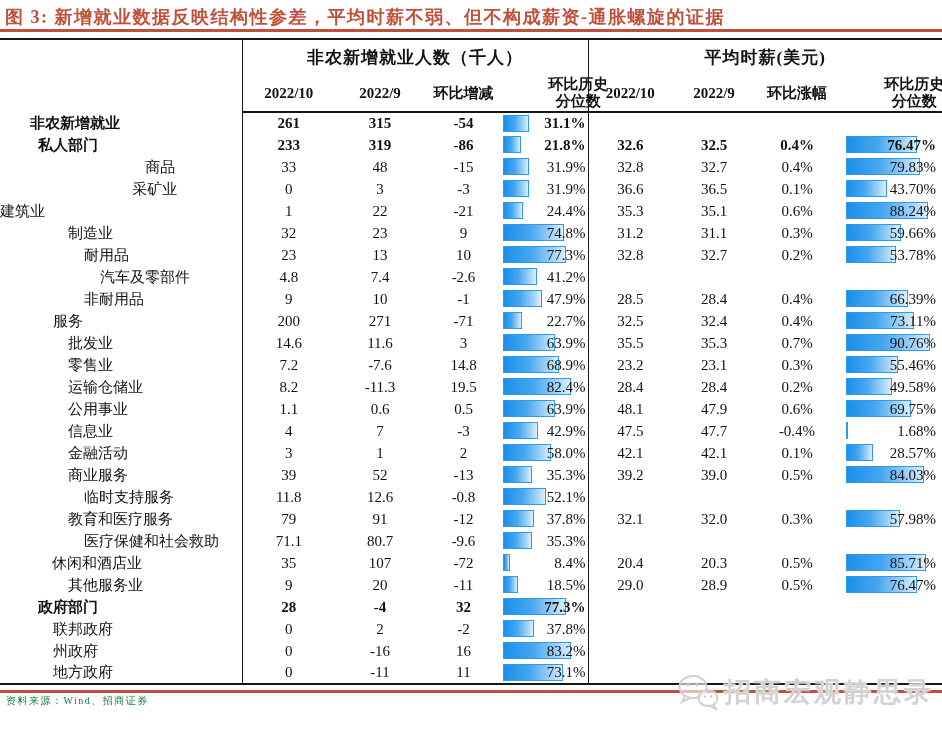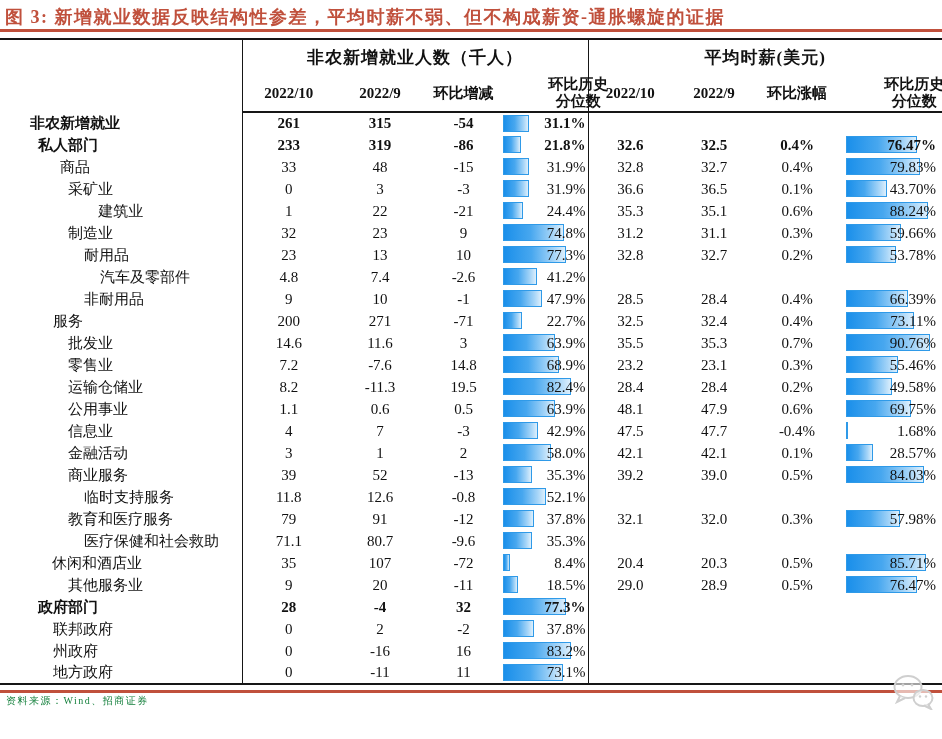--- a/index.html
+++ b/index.html
@@ -130,57 +130,57 @@
     <td class="num">32.6</td>
     <td class="num">32.5</td>
     <td class="num">0.4%</td>
     <td class="pct wp">
       <div class="bar" style="width: 71.1171px;"></div>
       <span class="pct-text">76.47%</span>
     </td>
   </tr>
 
   <tr>
-    <td class="row-label label-col" style="padding-left: 60px;">商品</td>
+    <td class="row-label label-col" style="padding-left: 79px; text-align: center;">商品</td>
     <td class="num">33</td>
     <td class="num">48</td>
     <td class="num">-15</td>
     <td class="pct jp col-mid">
       <div class="bar" style="width: 26.158px;"></div>
       <span class="pct-text">31.9%</span>
     </td>
     <td class="num">32.8</td>
     <td class="num">32.7</td>
     <td class="num">0.4%</td>
     <td class="pct wp">
       <div class="bar" style="width: 74.2419px;"></div>
       <span class="pct-text">79.83%</span>
     </td>
   </tr>
 
   <tr>
-    <td class="row-label label-col" style="padding-left: 68px;">采矿业</td>
+    <td class="row-label label-col" style="padding-left: 68px; text-align: center;">采矿业</td>
     <td class="num">0</td>
     <td class="num">3</td>
     <td class="num">-3</td>
     <td class="pct jp col-mid">
       <div class="bar" style="width: 26.158px;"></div>
       <span class="pct-text">31.9%</span>
     </td>
     <td class="num">36.6</td>
     <td class="num">36.5</td>
     <td class="num">0.1%</td>
     <td class="pct wp">
       <div class="bar" style="width: 40.641px;"></div>
       <span class="pct-text">43.70%</span>
     </td>
   </tr>
 
   <tr>
-    <td class="row-label label-col" style=" text-align: center;">建筑业</td>
+    <td class="row-label label-col" style="">建筑业</td>
     <td class="num">1</td>
     <td class="num">22</td>
     <td class="num">-21</td>
     <td class="pct jp col-mid">
       <div class="bar" style="width: 20.008px;"></div>
       <span class="pct-text">24.4%</span>
     </td>
     <td class="num">35.3</td>
     <td class="num">35.1</td>
     <td class="num">0.6%</td>
@@ -577,13 +577,14 @@
   <svg width="42" height="36" viewBox="0 0 42 36" fill="none">
     <ellipse cx="16" cy="13" rx="13.5" ry="11" stroke="#cfcfcf" stroke-width="2" fill="#ffffff" fill-opacity="0.6"></ellipse>
     <path d="M8 22 L5 28 L13 24" stroke="#cfcfcf" stroke-width="2" fill="#ffffff" fill-opacity="0.6"></path>
     <circle cx="11" cy="11" r="1.4" fill="#cfcfcf"></circle>
     <circle cx="20" cy="11" r="1.4" fill="#cfcfcf"></circle>
     <ellipse cx="31" cy="24" rx="9.5" ry="8" stroke="#cfcfcf" stroke-width="2" fill="#ffffff" fill-opacity="0.6"></ellipse>
     <path d="M36 30 L39 35 L32 31.5" stroke="#cfcfcf" stroke-width="2" fill="#ffffff" fill-opacity="0.6"></path>
     <circle cx="28" cy="22.5" r="1.2" fill="#cfcfcf"></circle>
     <circle cx="34" cy="22.5" r="1.2" fill="#cfcfcf"></circle>
   </svg>
+  <span>招商宏观静思录</span>
 </div>
 
 </body></html>

